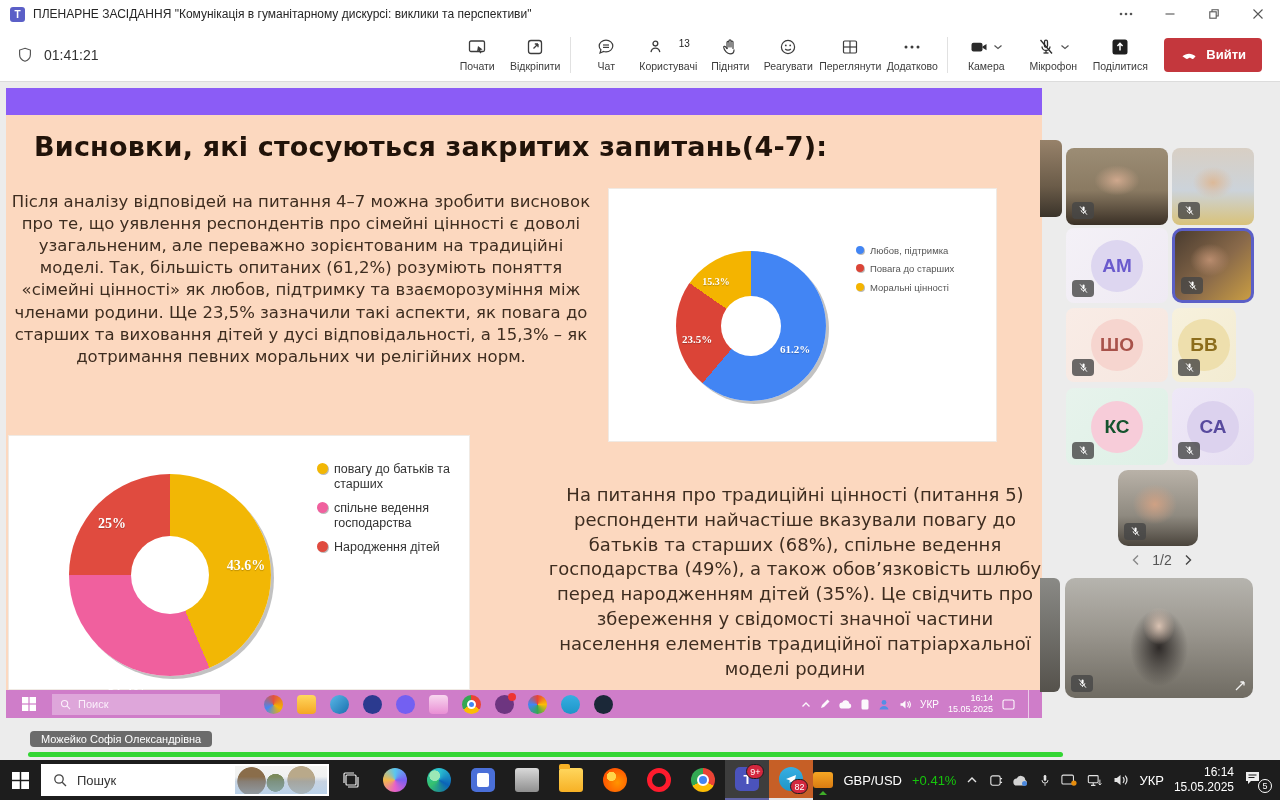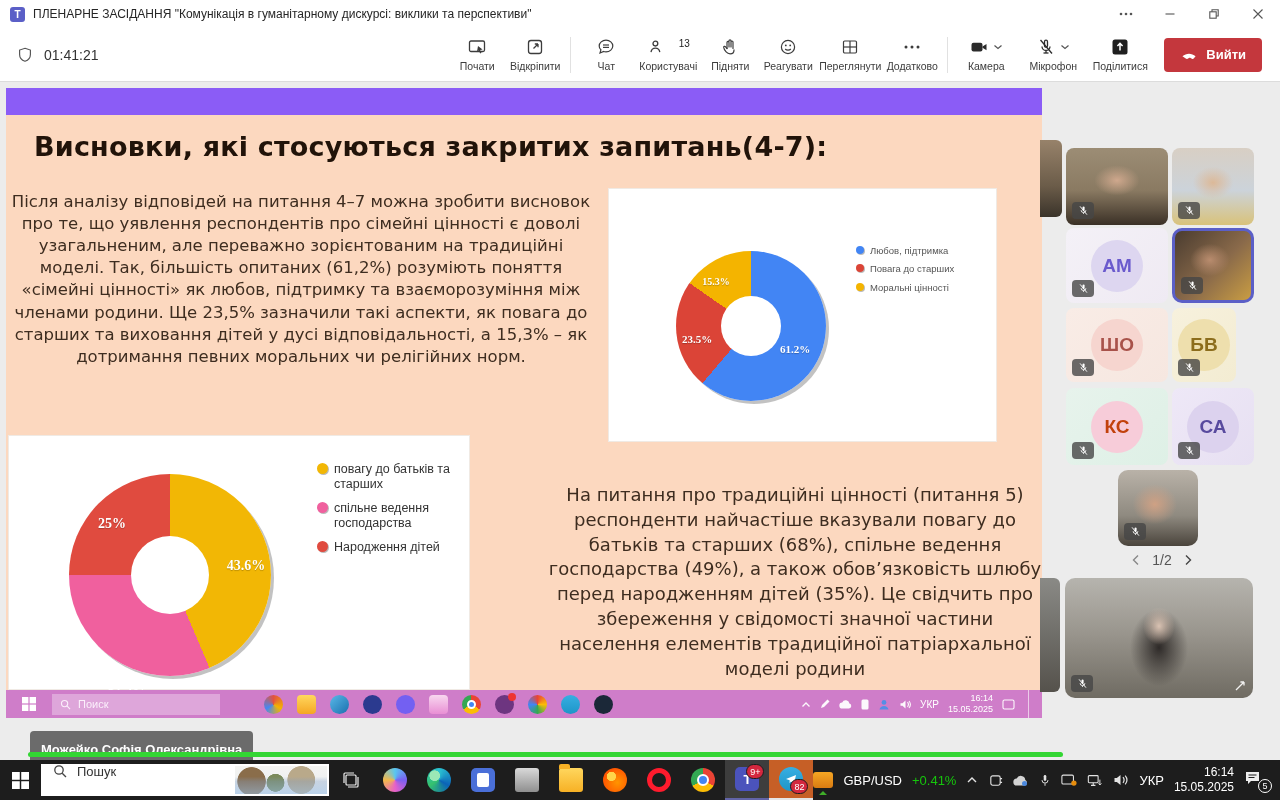--- a/index.html
+++ b/index.html
@@ -90,21 +90,21 @@
   .s9{ background:conic-gradient(#ea4335,#fbbc05,#34a853,#4285f4,#ea4335); border-radius:50%; }
   .s10{ background:linear-gradient(180deg,#37aee2,#1e96c8); border-radius:50%; }
   .s11{ background:#1b2838; border-radius:50%; }
   .s-tray { margin-left:auto; display:flex; align-items:center; gap:9px; padding-right:10px; font-size:10px; }
   .s-clock { text-align:right; font-size:9px; line-height:1.25; }
   .s-desk { width:4px; height:28px; border-left:1px solid rgba(255,255,255,.6); margin-left:4px; }
   .s-tray-ic { opacity:.95; }
 
   
   .presenter-tag { position:absolute; left:30px; top:649px; background:rgba(96,96,96,.92); color:#fff;
-    font-size:13px; padding:11px 11px; border-radius:4px;font-weight:bold; }
+    font-size:11px; padding:2px 11px; border-radius:4px; }
   .share-border { position:absolute; left:28px; top:670px; width:1035px; height:5px; background:#33d633; border-radius:3px; }
 
   
   .sidebar { position:absolute; left:1040px; top:58px; width:240px; height:620px; }
   .tile { position:absolute; border-radius:8px; overflow:hidden; }
   .tile-initials { display:flex; align-items:center; justify-content:center; }
   .init-circle { width:52px; height:52px; border-radius:50%; display:flex; align-items:center;
     justify-content:center; font-size:19px; font-weight:bold; }
   .mic-badge { position:absolute; left:6px; bottom:6px; width:22px; height:17px; background:rgba(70,70,70,.8);
     border-radius:4px; display:flex; align-items:center; justify-content:center; }
@@ -120,40 +120,40 @@
   .t-active { left:132px; top:88px; width:82px; height:75px; border:3px solid #5b5fc7; border-radius:10px;
     background:radial-gradient(ellipse 42% 38% at 46% 42%, #b98c6e 0%, rgba(0,0,0,0) 62%),
                linear-gradient(135deg,#4a3c30,#8a6a4a 55%,#c99d43 100%); }
   .t-sho { left:26px; top:168px; width:102px; height:74px; background:linear-gradient(135deg,#f9ece6,#f6e7e0); }
   .t-bv { left:132px; top:168px; width:64px; height:74px; background:linear-gradient(135deg,#f7f1dd,#f3ecd2); }
   .t-ks { left:26px; top:248px; width:102px; height:77px; background:linear-gradient(135deg,#e7f3ec,#def0e6); }
   .t-sa { left:132px; top:248px; width:82px; height:77px; background:linear-gradient(135deg,#eee8f7,#e7e0f2); }
   .c-am { background:#ddd6f0; color:#6a5acd; }
   .c-sho { background:#f6d5cf; color:#a8524a; }
   .c-bv { background:#eedfad; color:#8c6d1c; }
-  .c-ks { background:#f7ccd9; color:#c2410c; }
+  .c-ks { background:#f7ccd9; color:#14532d; }
   .c-sa { background:#dcd2ee; color:#584a9e; }
   .t-single { left:78px; top:330px; width:80px; height:76px; border-radius:10px;
     background:radial-gradient(ellipse 42% 40% at 46% 45%, #cfa184 0%, rgba(0,0,0,0) 66%),
                linear-gradient(180deg,#b9b2a8,#8f8a80 60%,#4a443c 100%); }
   .pagination { position:absolute; left:62px; top:412px; width:120px; display:flex; align-items:center;
     justify-content:center; gap:12px; color:#555; font-size:14px; }
   .t-big { left:25px; top:438px; width:188px; height:120px; border-radius:10px;
     background:radial-gradient(ellipse 14% 26% at 50% 40%, #d9c2b2 0%, rgba(0,0,0,0) 60%),
                radial-gradient(ellipse 22% 46% at 50% 58%, #2e2a28 0%, rgba(0,0,0,0) 70%),
                linear-gradient(180deg,#b6b4ae,#9a968e 45%,#6f6b62 100%); }
   .sliver-bottom { left:0; top:438px; width:20px; height:114px; border-radius:0 6px 6px 0;
     background:linear-gradient(180deg,#8a8a86,#55524c); }
   .expand-ic { position:absolute; right:7px; bottom:6px; opacity:.9; }
 
   
   .taskbar { position:absolute; left:0; top:760px; width:1280px; height:40px; background:#1d1d1d;
     display:flex; align-items:center; color:#fff; }
   .tk-start { width:48px; height:40px; display:flex; align-items:center; justify-content:center; }
-  .tk-search { width:336px; height:32px; background:#fff; display:flex; gap:10px;
+  .tk-search { width:336px; height:32px; background:#fff; display:flex; align-items:center; gap:10px;
     padding-left:12px; color:#333; font-size:13px; position:relative; }
   .tk-search-img { position:absolute; right:2px; top:2px; width:92px; height:28px;
     background:linear-gradient(180deg,rgba(255,255,255,0) 0 38%, rgba(130,160,200,.35) 55%, rgba(150,190,230,.55) 100%),
       radial-gradient(circle at 18% 55%, #8a6d4a 0 18%, rgba(0,0,0,0) 19%),
       radial-gradient(circle at 44% 60%, #7a8a5a 0 16%, rgba(0,0,0,0) 17%),
       radial-gradient(circle at 72% 50%, #b9a98a 0 20%, rgba(0,0,0,0) 21%),
       linear-gradient(180deg,#f4f4f2,#e8ecef); }
   .tk-apps { display:flex; align-items:center; height:40px; }
   .tk-app { width:44px; height:40px; display:flex; align-items:center; justify-content:center; position:relative; }
   .app-glyph { width:24px; height:24px; border-radius:50%; }

